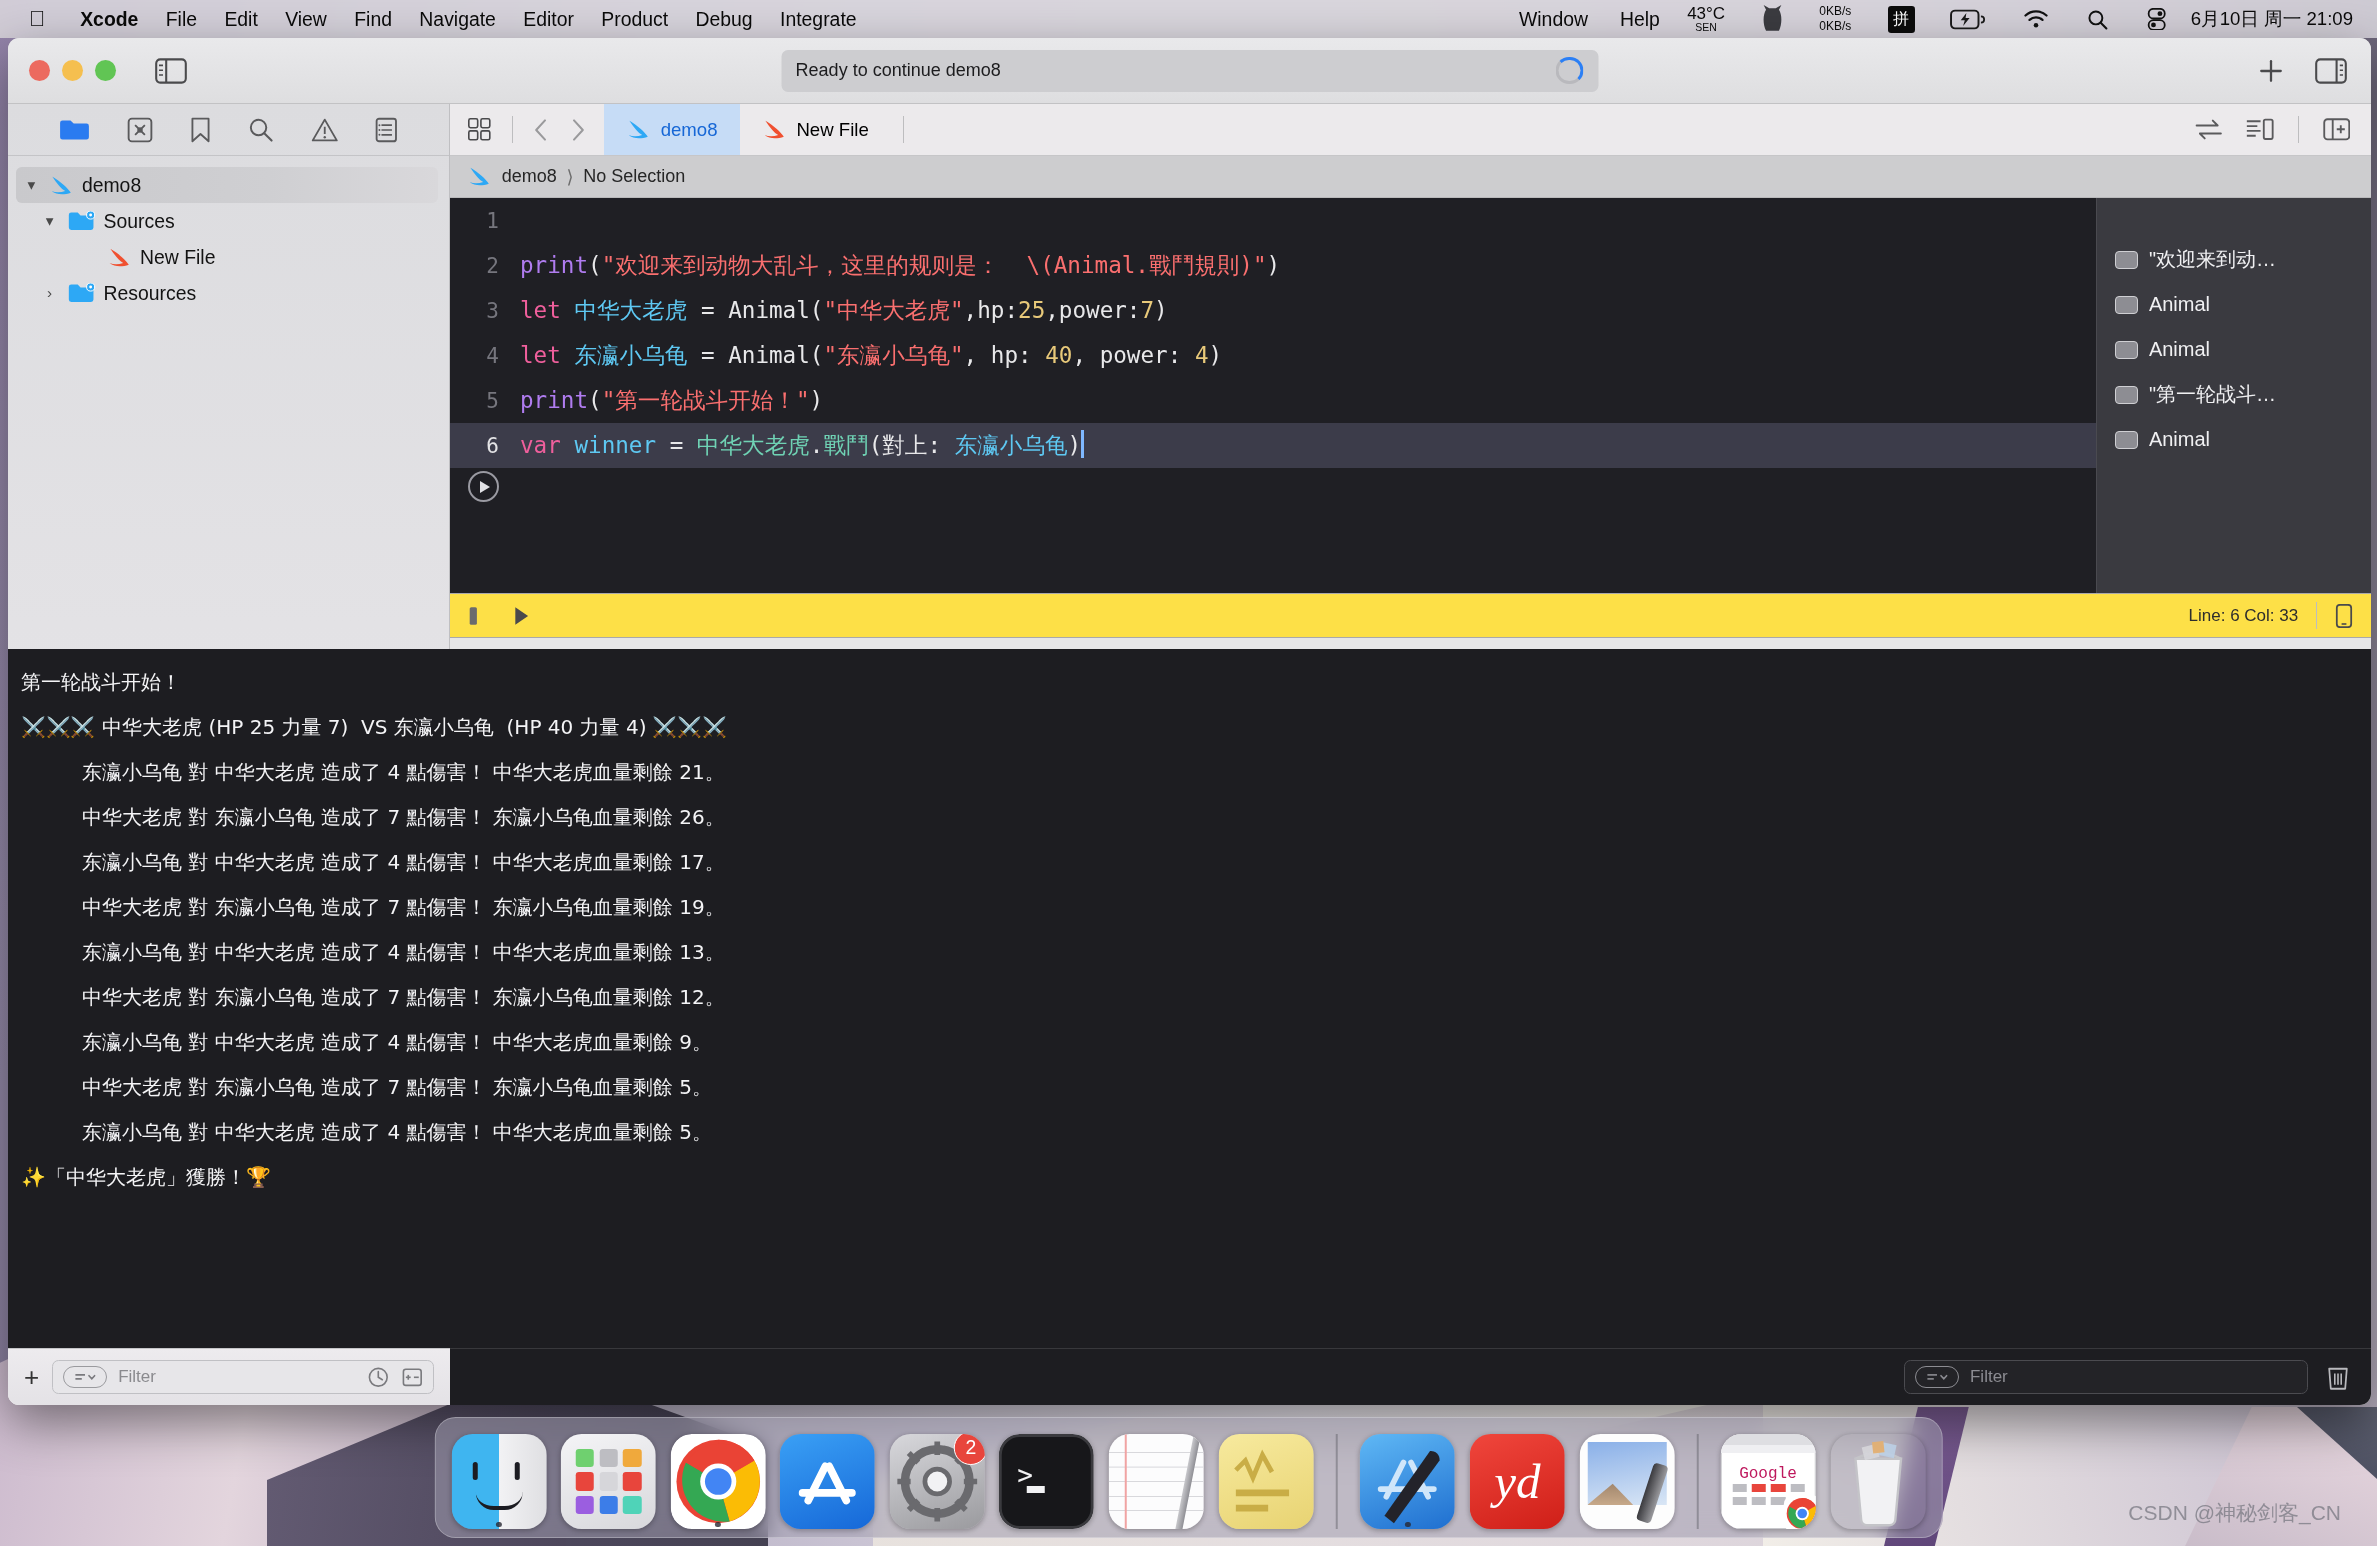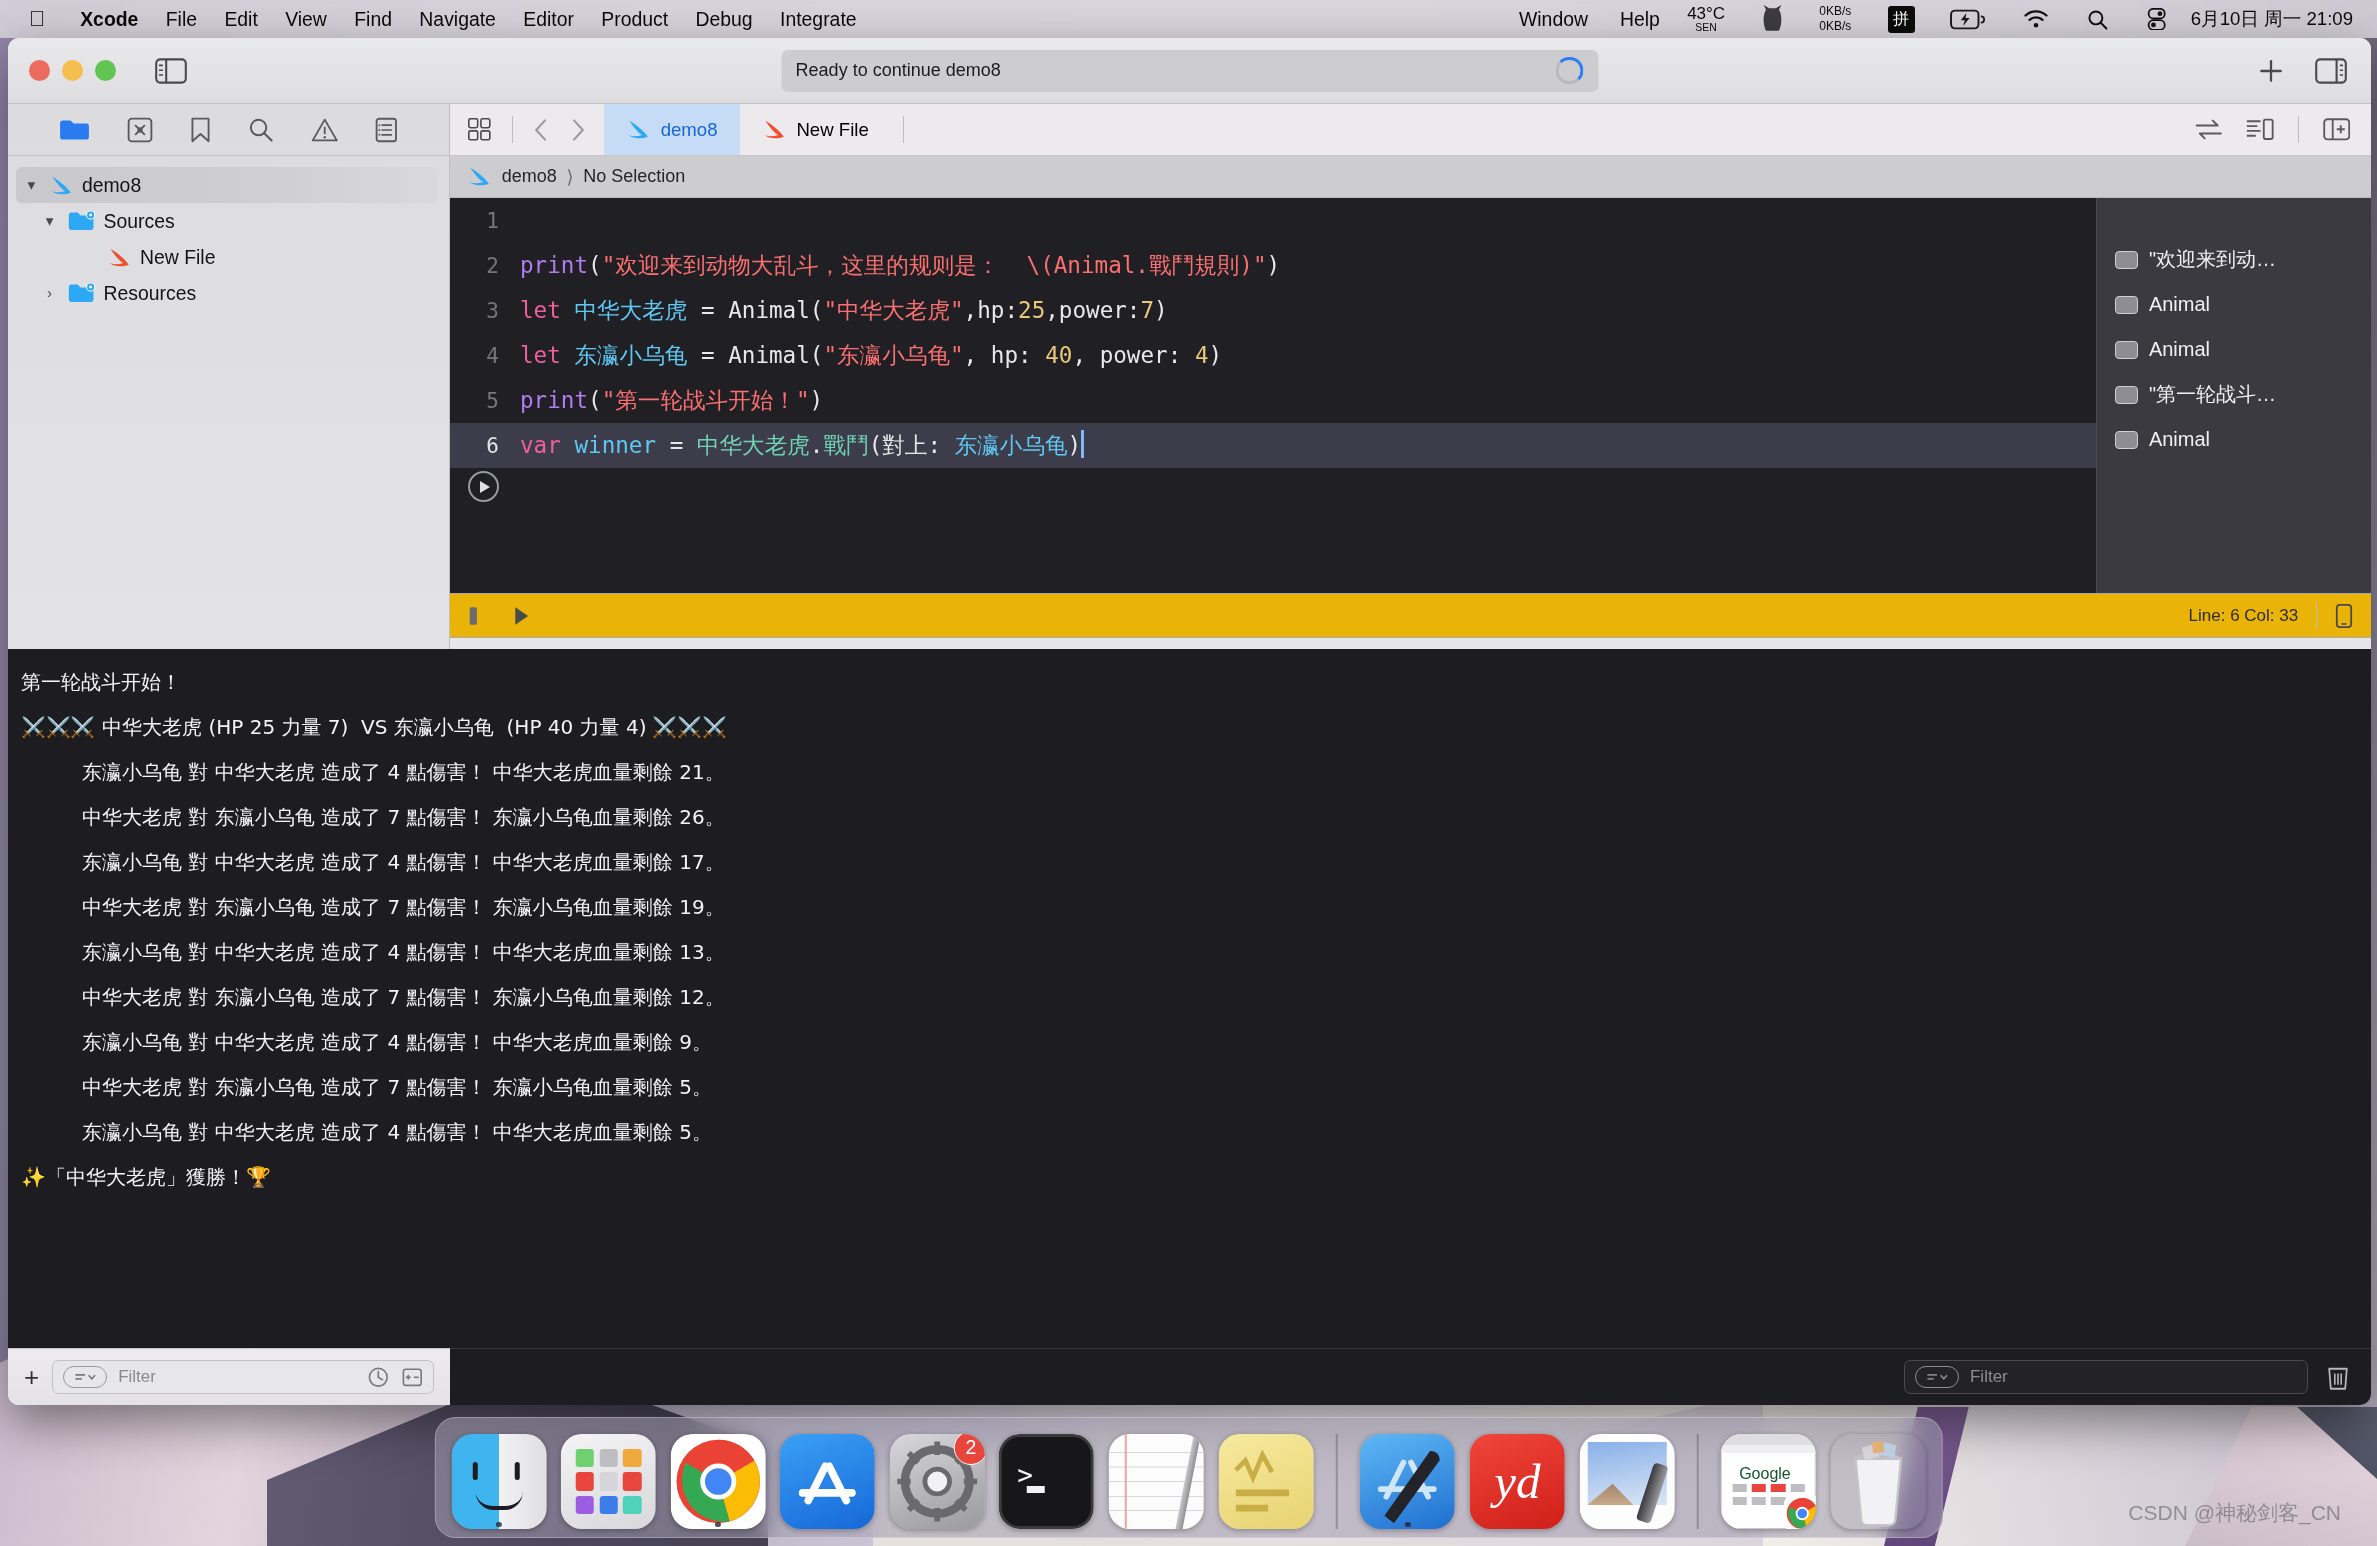--- a/index.html
+++ b/index.html
@@ -140,21 +140,21 @@
                 justify-content:center; }
   .run-gutter::after { content:""; border-left: 10.5px solid #e2e2e6; border-top: 6.5px solid transparent;
                 border-bottom: 6.5px solid transparent; margin-left: 3.2px; }
   .results-pane { width: 275px; flex: 0 0 auto; background: #3a3a40; border-left: 0.8px solid #4a4a50;
                   padding-top: 39px; }
   .res-row { display: flex; align-items: center; gap: 11.3px; height: 45px; padding-left: 18px;
              color: #f0f0f2; font-size: 20px; white-space: nowrap; }
   .res-box { width: 22.6px; height: 18px; border-radius: 4px; border: 1.6px solid #cfcfd3; background: #8d8d93; flex: 0 0 auto; }
 
   
-  .debugbar { height: 45px; background: #eab308; border-top: 0.8px solid #a9a9ab;
+  .debugbar { height: 45px; background: #fde047; border-top: 0.8px solid #a9a9ab;
               border-bottom: 0.8px solid #a9a9ab; display: flex; align-items: center;
               padding: 0 18px; gap: 22.6px; font-size: 17px; color: #2d2d2d; }
   .dbg-right { margin-left: auto; display: flex; align-items: center; gap: 18px; }
 
   
   .console { position: absolute; left: 0; right: 0; top: 611px; bottom: 57px;
              background: #1d1d21; padding: 11.3px 0 0 0; overflow: hidden; }
   .con-line { font-family: "DejaVu Sans", sans-serif; font-size: 20px; color: #f4f4f6;
               padding: 0 0 0 13px; height: 45px; display: flex; align-items: center; white-space: pre; }
   .con-line.indent { padding-left: 74px; }
@@ -708,21 +708,21 @@
         <div style="position:absolute;inset:0;background:#fdfdfd;border-radius:8px"></div>
         <div style="position:absolute;left:8px;top:8px;right:8px;bottom:24px;background:linear-gradient(170deg,#8ab0e8,#d9e6f5)"></div>
         <div style="position:absolute;left:8px;bottom:24px;width:79px;height:26px;background:linear-gradient(0deg,#c7a98a,#9a7f66);clip-path:polygon(0 100%,32% 18%,58% 100%)"></div>
         <div style="position:absolute;right:14.6px;bottom:6.5px;width:14.6px;height:60px;background:linear-gradient(90deg,#3a3a3e,#9a9a9e);transform:rotate(18deg);border-radius:4px"></div>
       </div>
       <div class="dock-sep"></div>
       <div class="dock-ico" title="Google">
         <div style="position:absolute;inset:0;background:#fff;border:1.6px solid #c8c8cc"></div>
         <div style="position:absolute;left:0;right:0;top:0;height:11.3px;background:#dedee2"></div>
         <div style="position:absolute;left:0;right:0;top:11.3px;height:7.3px;background:#efeff2"></div>
-        <div style="position:absolute;left:18px;top:31px;color:#14532d;font-size:16px;font-family:Liberation Sans, sans-serif">Google</div>
+        <div style="position:absolute;left:18px;top:31px;color:#be185d;font-size:16px;font-family:Liberation Mono, monospace">Google</div>
         <div style="position:absolute;left:11.3px;top:50px;right:11.3px;display:grid;grid-template-columns:repeat(4,1fr);gap:4.9px">
           <i style="height:8px;background:#bdbdc2"></i>
           <i style="height:8px;background:#e8453c"></i>
           <i style="height:8px;background:#e8453c"></i>
           <i style="height:8px;background:#bdbdc2"></i>
           <i style="height:8px;background:#bdbdc2"></i>
           <i style="height:8px;background:#bdbdc2"></i>
           <i style="height:8px;background:#bdbdc2"></i>
           <i style="height:8px;background:#4285f4"></i>
         </div>

